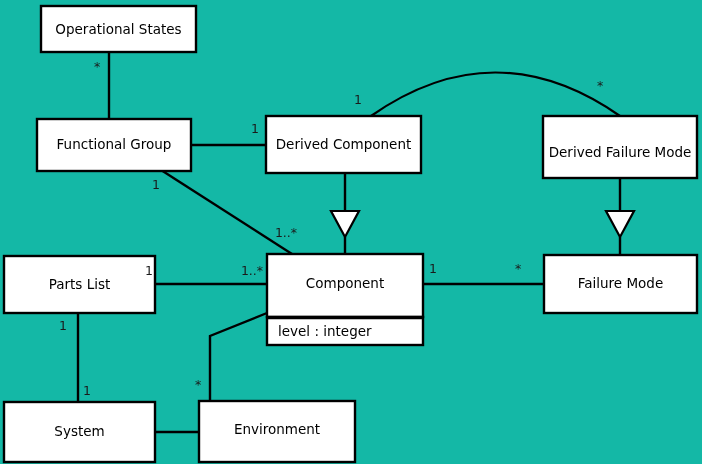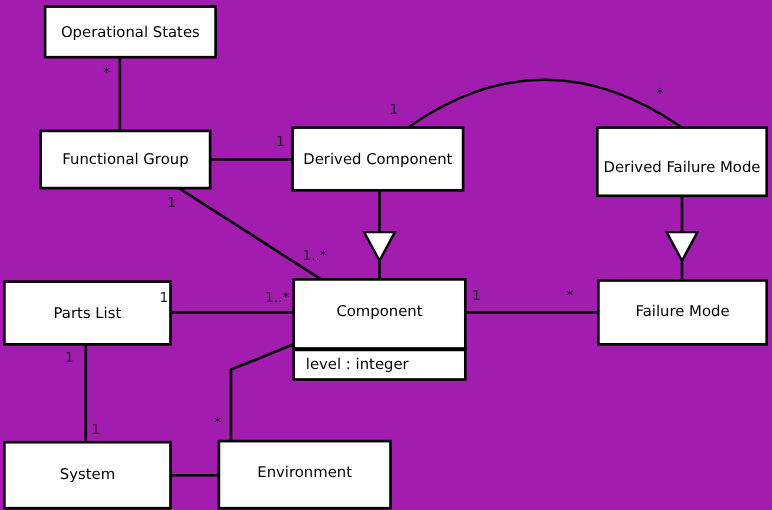--- a/index.html
+++ b/index.html
@@ -4,21 +4,21 @@
 <style>
   html, body {
     margin: 0;
     padding: 0;
     background: #ffffff;
   }
   #diagram-root {
     position: relative;
     width: 702px;
     height: 464px;
-    background: #a21caf;
+    background: #14b8a6;
     font-family: "DejaVu Sans", sans-serif;
     overflow: hidden;
   }
   #uml-svg {
     position: absolute;
     left: 0;
     top: 0;
     width: 702px;
     height: 464px;
   }

